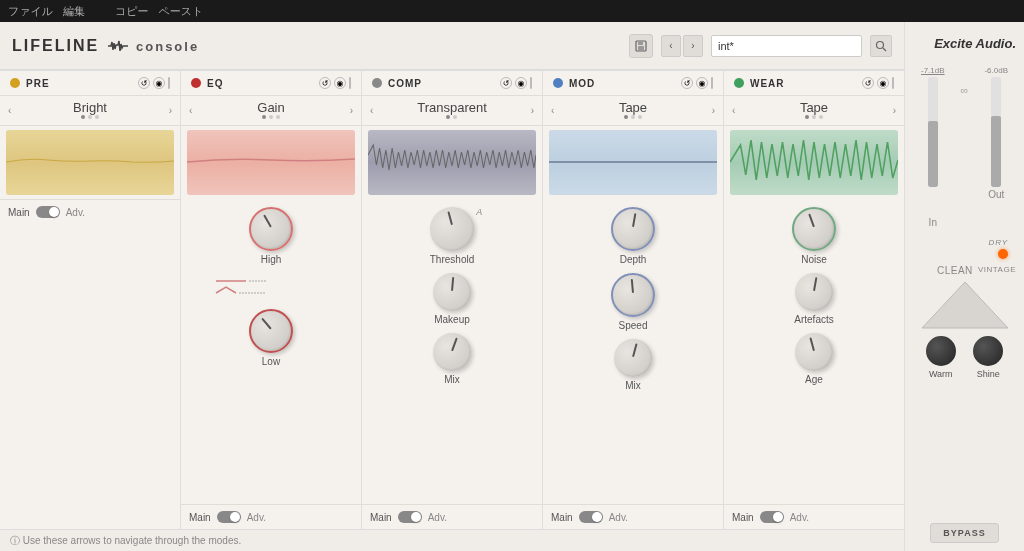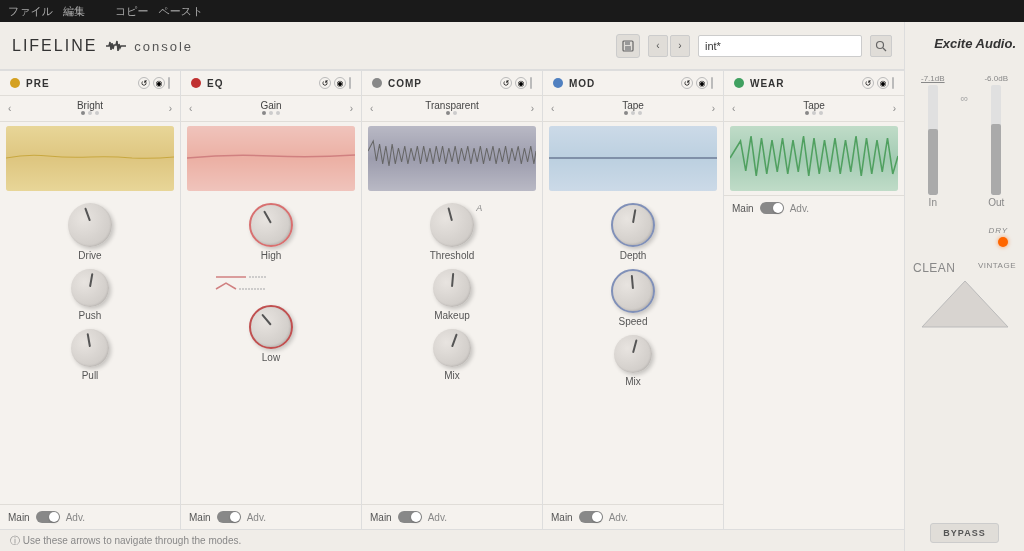--- a/index.html
+++ b/index.html
@@ -41,21 +41,21 @@
       height: 48px;
       background: #f0ede8;
       display: flex;
       align-items: center;
       padding: 0 12px;
       border-bottom: 1px solid #ddd;
     }
 
     .logo-text {
       font-size: 16px;
-      font-weight: 400;
+      font-weight: 700;
       letter-spacing: 2px;
       color: #333;
     }
 
     .logo-wave {
       display: inline-block;
       width: 20px;
       height: 12px;
       margin: 0 2px;
     }
@@ -94,21 +94,21 @@
       border-radius: 2px;
       display: flex;
       align-items: center;
       justify-content: center;
       cursor: pointer;
       font-size: 10px;
       color: #555;
     }
 
     .preset-input {
-      width: 164px;
+      width: 151px;
       height: 22px;
       background: #fff;
       border: 1px solid #ccc;
       border-radius: 2px;
       padding: 0 6px;
       font-size: 11px;
       color: #333;
     }
 
     .search-btn {
@@ -172,21 +172,21 @@
       border-bottom: 1px solid #e0ddd8;
     }
 
     .mode-arrow {
       font-size: 10px;
       color: #888;
       cursor: pointer;
     }
 
     .mode-name {
-      font-size: 10px;
+      font-size: 13px;
       color: #444;
       flex: 1;
       text-align: right;
     }
 
     .mode-dots {
       display: flex;
       gap: 3px;
       justify-content: center;
       padding-bottom: 2px;
@@ -326,21 +326,21 @@
     }
 
     
     .right-panel {
       width: 120px;
       background: #f0ede8;
       border-left: 1px solid #ddd;
       display: flex;
       flex-direction: column;
       padding: 8px;
-      gap: 14px;
+      gap: 6px;
     }
 
     .warm-knob, .shine-knob {
       width: 28px;
       height: 28px;
       border-radius: 50%;
       background: radial-gradient(circle at 35% 35%, #555, #222);
       cursor: pointer;
       display: flex;
       align-items: center;
@@ -482,40 +482,20 @@
             </div>
           </div>
           <span class="mode-arrow">›</span>
         </div>
         <div class="waveform-display waveform-pre">
           <svg width="100%" height="100%" viewBox="0 0 160 65" preserveAspectRatio="none">
             <rect width="160" height="65" fill="#e8d490" opacity="0.5"></rect>
             <path d="M0,32 Q20,28 40,30 Q60,32 80,31 Q100,30 120,32 Q140,33 160,31" stroke="#c8a840" stroke-width="1" fill="none"></path>
           </svg>
         </div>
-        <div class="knobs-area">
-          <div class="knob-group">
-            <div class="knob" style="transform: none;">
-              <div class="knob-indicator" style="transform: translateX(-50%) rotate(-20deg);"></div>
-            </div>
-            <span class="knob-label">Drive</span>
-          </div>
-          <div class="knob-group">
-            <div class="knob knob-small">
-              <div class="knob-indicator" style="transform: translateX(-50%) rotate(10deg);"></div>
-            </div>
-            <span class="knob-label">Push</span>
-          </div>
-          <div class="knob-group">
-            <div class="knob knob-small">
-              <div class="knob-indicator" style="transform: translateX(-50%) rotate(-10deg);"></div>
-            </div>
-            <span class="knob-label">Pull</span>
-          </div>
-        </div>
         <div class="module-footer">
           <span class="footer-label">Main</span>
           <div class="toggle-switch on">
               <div class="toggle-knob"></div>
             </div>
           <span class="footer-adv">Adv.</span>
         </div>
       </div>
 
       <div class="module">
@@ -713,20 +693,40 @@
             </div>
           </div>
           <span class="mode-arrow">›</span>
         </div>
         <div class="waveform-display waveform-wear">
           <svg width="100%" height="100%" viewBox="0 0 160 65" preserveAspectRatio="none">
             <rect width="160" height="65" fill="#b8d8c0" opacity="0.5"></rect>
             <path d="M0,32 L10,15 L15,45 L20,10 L25,50 L30,12 L35,48 L40,14 L45,46 L50,12 L55,48 L60,14 L65,46 L70,10 L75,50 L80,12 L85,48 L90,14 L95,46 L100,12 L105,48 L110,14 L115,46 L120,10 L125,50 L130,12 L135,48 L140,14 L145,46 L150,12 L155,48 L160,30" stroke="#50a060" stroke-width="1.5" fill="none"></path>
           </svg>
         </div>
+        <div class="knobs-area">
+          <div class="knob-group">
+            <div class="knob" style="border: 2px solid #70a880;">
+              <div class="knob-indicator" style="transform: translateX(-50%) rotate(-20deg);"></div>
+            </div>
+            <span class="knob-label">Noise</span>
+          </div>
+          <div class="knob-group">
+            <div class="knob knob-small">
+              <div class="knob-indicator" style="transform: translateX(-50%) rotate(10deg);"></div>
+            </div>
+            <span class="knob-label">Artefacts</span>
+          </div>
+          <div class="knob-group">
+            <div class="knob knob-small">
+              <div class="knob-indicator" style="transform: translateX(-50%) rotate(-15deg);"></div>
+            </div>
+            <span class="knob-label">Age</span>
+          </div>
+        </div>
         <div class="module-footer">
           <span class="footer-label">Main</span>
           <div class="toggle-switch on">
               <div class="toggle-knob"></div>
             </div>
           <span class="footer-adv">Adv.</span>
         </div>
       </div>
 
     </div>
@@ -741,21 +741,21 @@
     <div style="text-align:right; padding: 4px 0;">
       <span style="font-size:13px; font-weight:600; color:#333; font-style:italic;">Excite Audio.</span>
     </div>
 
     <div style="display:flex; justify-content:space-around; align-items:flex-start; gap:4px; padding: 4px 2px;">
       <div style="display:flex; flex-direction:column; align-items:center; gap:2px;">
         <span style="font-size:8px; color:#888;text-decoration:underline;">-7.1dB</span>
         <div style="width:10px; height:110px; background:#e0e0e0; border-radius:2px; position:relative; overflow:hidden;">
           <div style="position:absolute; bottom:0; width:100%; height:60%; background:#aaa; border-radius:2px;"></div>
         </div>
-        <span style="font-size:10px; color:#888;">In</span>
+        <span style="font-size:10px; color:#888;margin-top:28px;">In</span>
       </div>
 
       <div style="display:flex; flex-direction:column; align-items:center; padding-top:18px;">
         <span style="font-size:11px; color:#aaa;">∞</span>
       </div>
 
       <div style="display:flex; flex-direction:column; align-items:center; gap:2px;">
         <span style="font-size:8px; color:#888;">-6.0dB</span>
         <div style="width:10px; height:110px; background:#e0e0e0; border-radius:2px; position:relative; overflow:hidden;">
           <div style="position:absolute; bottom:0; width:100%; height:65%; background:#aaa; border-radius:2px;"></div>
@@ -764,26 +764,38 @@
       </div>
     </div>
 
     <div style="display:flex; flex-direction:column; align-items:flex-end; gap:2px; padding-right: 8px; font-style: italic;">
       <span style="font-size:8px; color:#888; letter-spacing:1px;">DRY</span>
       <div style="width:10px; height:10px; border-radius:50%; background:#ff6600; box-shadow:0 0 4px rgba(255,100,0,0.6);"></div>
     </div>
 
     <div style="display:flex; flex-direction:column; align-items:center; gap:4px;">
       <div style="display:flex; justify-content:space-between; width:100%;">
-        <span style="font-size:12px; color:#888; letter-spacing:0.5px;">CLEAN</span>
+        <span style="font-size:10px; color:#888; letter-spacing:0.5px;margin-left:24px;">CLEAN</span>
         <span style="font-size:8px; color:#888; letter-spacing:0.5px;">VINTAGE</span>
       </div>
       <svg width="90" height="50" viewBox="0 0 90 50">
         <polygon points="45,2 88,48 2,48" fill="#d8d4d0" stroke="#bbb" stroke-width="1"></polygon>
       </svg>
     </div>
 
+    <div class="warm-shine-row">
+      <div style="display:flex; flex-direction:column; align-items:center; gap:3px;">
+        <div class="warm-knob" style="width:30px; height:30px; border-radius:50%; background:radial-gradient(circle at 35% 35%, #555, #222);">
+        </div>
+        <span style="font-size:9px; color:#555;">Warm</span>
+      </div>
+      <div style="display:flex; flex-direction:column; align-items:center; gap:3px;">
+        <div class="shine-knob" style="width:30px; height:30px; border-radius:50%; background:radial-gradient(circle at 35% 35%, #555, #222);">
+        </div>
+        <span style="font-size:9px; color:#555;">Shine</span>
+      </div>
+    </div>
 
     <button class="bypass-btn" style="margin-top:auto; align-self:center; background:#e0ddd8; border:1px solid #ccc; border-radius:3px; padding:4px 12px; font-size:9px; color:#555; cursor:pointer; letter-spacing:1px; font-weight:600;">BYPASS</button>
 
   </div>
 
 </div>
 
 </body></html>

